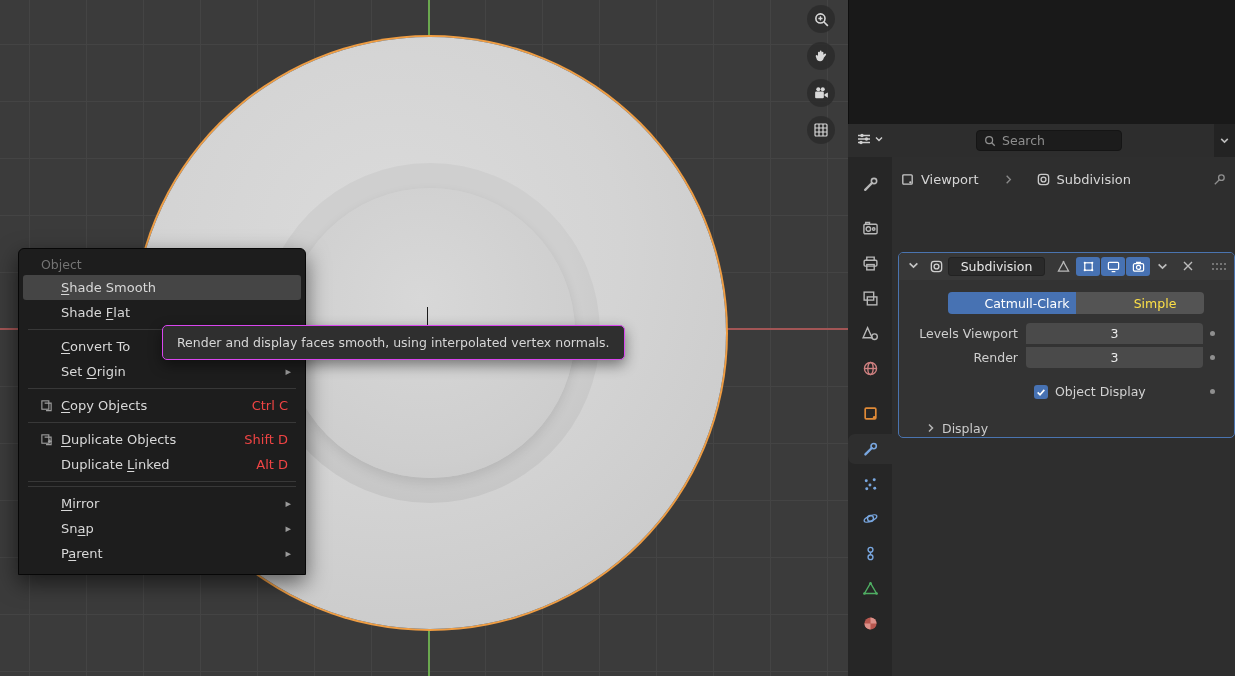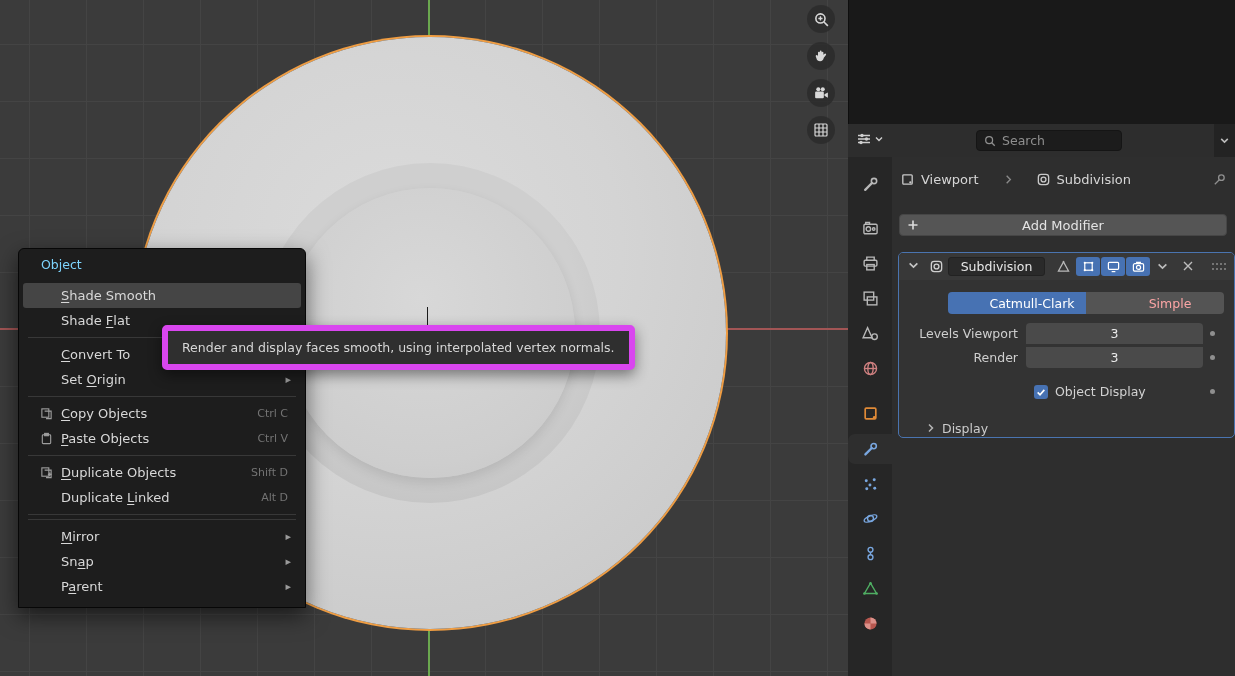--- a/index.html
+++ b/index.html
@@ -43,34 +43,34 @@
     width:28px;height:28px;border-radius:50%;background:rgba(44,44,44,.85);
     display:flex;align-items:center;justify-content:center;color:#d8d8d8;
   }
 
   
   .menu{
     position:absolute;left:18px;top:248px;width:286px;z-index:50;
     background:#1d1d1d;border:1px solid #070707;border-radius:6px 6px 0 0;
     box-shadow:0 8px 22px rgba(0,0,0,.55);padding-bottom:8px;
   }
-  .menu-header{height:26px;line-height:32px;padding-left:22px;color:#7dd3fc;font-size:12.5px;}
+  .menu-header{height:26px;line-height:32px;padding-left:22px;color:#737373;font-size:12.5px;}
   .menu-item{height:25px;margin:0 4px;display:flex;align-items:center;border-radius:3px;color:#d8d8d8;font-size:13px;}
-  .menu-item.hl{background:#454545;margin-top:8px;}
+  .menu-item.hl{background:#454545;}
   .mi-icon{width:20px;margin-left:13px;display:flex;justify-content:center;color:#9e9e9e;}
   .mi-label{margin-left:5px;white-space:nowrap;}
   .mi-label u{text-underline-offset:2px;}
-  .mi-short{margin-left:auto;margin-right:13px;color:#737373;font-size:11px;}
+  .mi-short{margin-left:auto;margin-right:13px;color:#ef4444;font-size:13px;}
   .mi-sub{margin-left:auto;margin-right:10px;color:#9a9a9a;font-size:11px;}
   .menu-sep{height:1px;background:#383838;margin:4px 9px;}
 
   
   .tooltip{
     position:absolute;left:162px;top:325px;z-index:60;white-space:nowrap;
-    background:#2f2f2f;border:6px solid #d946ef;border-radius:5px;
+    background:#2f2f2f;border:1px solid #d946ef;border-radius:5px;
     padding:9px 14px;color:#d6d6d6;font-size:12.5px;
     box-shadow:0 5px 14px rgba(0,0,0,.45);
   }
 
   
   .right{position:absolute;left:848px;top:0;width:387px;height:676px;}
   .outliner{position:absolute;left:0;top:0;width:387px;height:124px;background:#191919;border-left:1px solid #0e0e0e;}
   .props-header{position:absolute;left:0;top:124px;width:387px;height:33px;background:#2d2d2d;border-bottom:1px solid #6d28d9;}
   .editor-type-btn{position:absolute;left:8px;top:7px;display:flex;align-items:center;gap:2px;color:#cfcfcf;}
   .search-box{
@@ -112,23 +112,23 @@
     display:flex;align-items:center;justify-content:center;
   }
   .mh-toggles{position:absolute;left:152px;top:4px;display:flex;gap:1px;}
   .mh-tg{width:24px;height:19px;border-radius:3px;display:flex;align-items:center;justify-content:center;color:#b9b9b9;}
   .mh-tg.on{background:#4772b3;color:#fff;}
   .mh-extra{position:absolute;left:258px;top:8px;color:#bdbdbd;}
   .mh-close{position:absolute;left:283px;top:7px;color:#bdbdbd;}
   .mh-grip{position:absolute;left:312px;top:9px;color:#8a8a8a;}
 
   .enum-row{position:absolute;left:49px;top:39px;width:276px;height:22px;display:flex;}
-  .enum-btn{width:138px;height:22px;display:flex;align-items:center;justify-content:center;font-size:12.5px;box-sizing:border-box;padding-left:30px;}
+  .enum-btn{width:128px;height:22px;display:flex;align-items:center;justify-content:center;font-size:12.5px;box-sizing:border-box;padding-left:30px;}
   .enum-btn.sel{background:#4772b3;color:#ffffff;border-radius:4px 0 0 4px;}
-  .enum-btn.uns{background:#545454;color:#fca5a5;border-radius:0 4px 4px 0;text-align:center;}
+  .enum-btn.uns{background:#545454;color:#fde047;border-radius:0 4px 4px 0;text-align:center;}
 
   .frow{position:absolute;left:0;width:337px;height:21px;}
   .flabel{position:absolute;left:0;top:0;width:119px;height:21px;line-height:21px;text-align:right;color:#cfcfcf;font-size:12.5px;}
   .ffield{
     position:absolute;left:127px;top:0;width:177px;height:21px;background:#4a4a4a;
     display:flex;align-items:center;justify-content:center;color:#eaeaea;font-size:12.5px;
   }
   .ffield.top{border-radius:4px 4px 0 0;}
   .ffield.bot{border-radius:0 0 4px 4px;}
   .dot{position:absolute;left:311px;top:8px;width:5px;height:5px;border-radius:50%;background:#8f8f8f;}
@@ -216,30 +216,20 @@
       <div class="menu-sep"></div>
       <div class="menu-item">
         <span class="mi-icon">
           <svg width="13" height="13" viewBox="0 0 14 14" fill="none" stroke="currentColor" stroke-width="1.2">
             <rect x="2" y="2" width="7.5" height="9"></rect>
             <path d="M5 4.5h7v8H6.5"></path>
           </svg>
         </span>
         <span class="mi-label"><u>C</u>opy Objects</span>
         <span class="mi-short">Ctrl C</span>
-      </div>
-      <div class="menu-item">
-        <span class="mi-icon">
-          <svg width="13" height="13" viewBox="0 0 14 14" fill="none" stroke="currentColor" stroke-width="1.2">
-            <rect x="2.5" y="3" width="9" height="9.5" rx="1"></rect>
-            <rect x="5" y="1.5" width="4" height="2.5" fill="currentColor"></rect>
-          </svg>
-        </span>
-        <span class="mi-label"><u>P</u>aste Objects</span>
-        <span class="mi-short">Ctrl V</span>
       </div>
       <div class="menu-sep"></div>
       <div class="menu-item">
         <span class="mi-icon">
           <svg width="13" height="13" viewBox="0 0 14 14" fill="none" stroke="currentColor" stroke-width="1.2">
             <rect x="2" y="2" width="7.5" height="9"></rect>
             <path d="M5 4.5h7v8H6.5"></path>
             <path d="M10.5 7v4M8.5 9h4" stroke-width="1.4"></path>
           </svg>
         </span>
@@ -451,28 +441,20 @@
       </span>
       <span class="bc-text">Subdivision</span>
       <span class="bc-pin">
         <svg width="15" height="15" viewBox="0 0 16 16" fill="none" stroke="currentColor" stroke-width="1.4">
           <circle cx="10" cy="6" r="3"></circle>
             <path d="M7.8 8.2L3 13"></path>
         </svg>
       </span>
     </div>
 
-    <div class="add-modifier">
-      <span class="add-plus">
-        <svg width="12" height="12" viewBox="0 0 12 12" fill="none" stroke="currentColor" stroke-width="1.6">
-            <path d="M6 1.5v9M1.5 6h9"></path>
-          </svg>
-      </span>
-      <span>Add Modifier</span>
-    </div>
 
     <div class="mod-panel">
       <div class="mod-header">
         <span class="mh-chev">
           <svg width="11" height="11" viewBox="0 0 10 10" fill="none" stroke="currentColor" stroke-width="1.5">
               <path d="M1.5 3l3.5 3.5L8.5 3"></path>
             </svg>
         </span>
         <span class="mh-icon">
           <svg width="15" height="15" viewBox="0 0 16 16" fill="none" stroke="currentColor" stroke-width="1.4">

